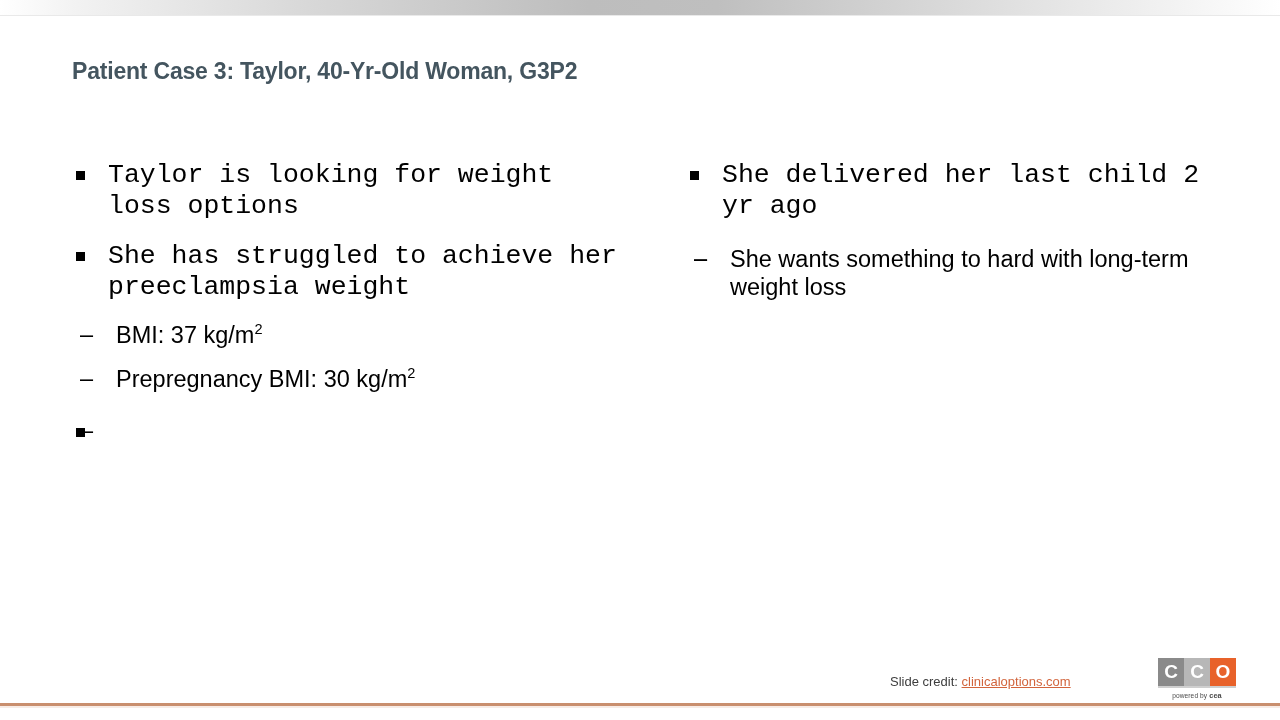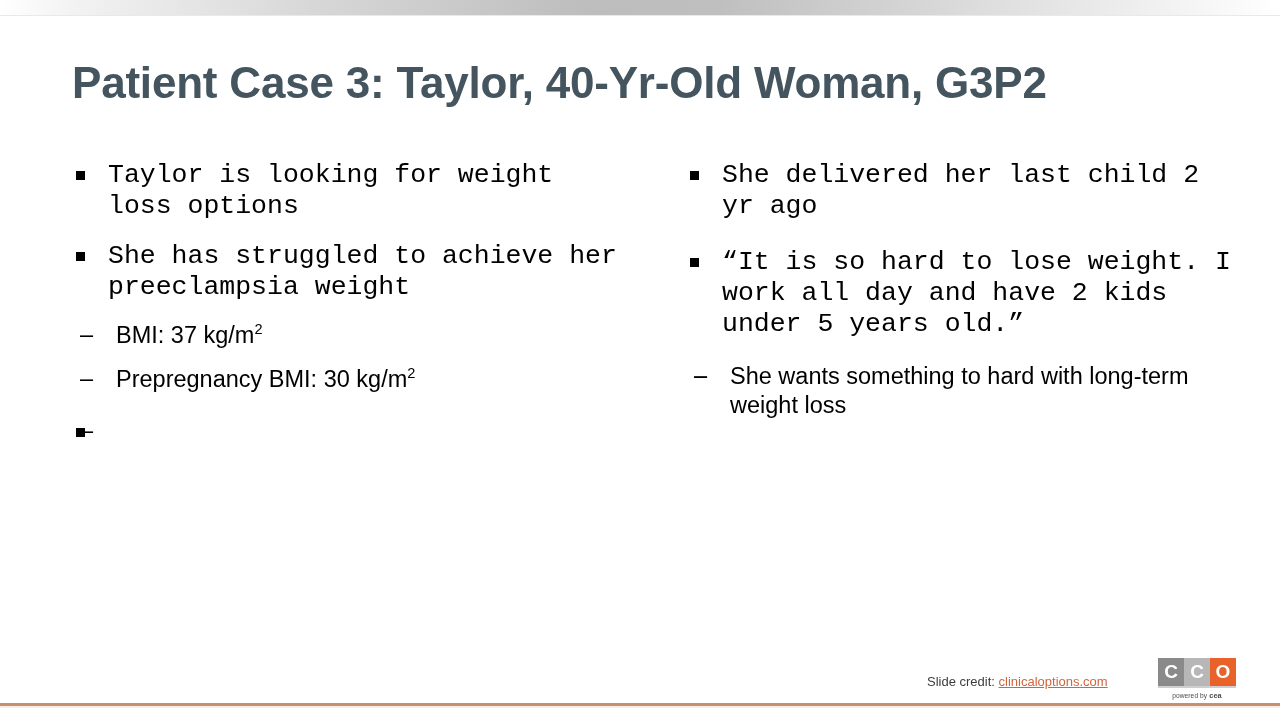--- a/index.html
+++ b/index.html
@@ -63,21 +63,21 @@
     height: 2px;
     background: #f7ece6;
   }
 
   
   #page-title {
     position: absolute;
     left: 72px;
     top: 58px;
     width: 1150px;
-    font-size: 44px;
+    font-size: 23px;
     font-weight: bold;
     color: #44555f;
     letter-spacing: -0.2px;
     line-height: 1.15;
     white-space: nowrap;
   }
 
   
   .column {
     position: absolute;
@@ -126,21 +126,21 @@
 
   .b1 sup, .b2 sup {
     font-size: 0.62em;
     vertical-align: super;
     line-height: 0;
   }
 
   
   #slide-credit {
     position: absolute;
-    left: 927px;
+    left: 890px;
     top: 674px;
     font-size: 13px;
     color: #3d3d3d;
     white-space: nowrap;
   }
   #slide-credit .credit-link {
     color: #d2643c;
     text-decoration: underline;
     text-decoration-color: #d2643c;
   }
@@ -227,24 +227,20 @@
 
   </div>
 
   <div id="right-column" class="column">
 
     <div class="b1">
       <span class="marker"></span>
       <span>She delivered her last child 2 yr ago</span>
     </div>
 
-    <div class="b1" style="margin-top:24px;">
-      <span class="marker"></span>
-      <span>“It is so hard to lose weight. I work all day and have 2 kids under 5 years old.”</span>
-    </div>
 
     <div class="b2" style="margin-top:22px;">
       <span class="marker">–</span>
     </div>
 
     <div class="b2" style="margin-top:22px;">
       <span class="marker">–</span>
       <span>She wants something to hard with long-term weight loss</span>
     </div>
 

